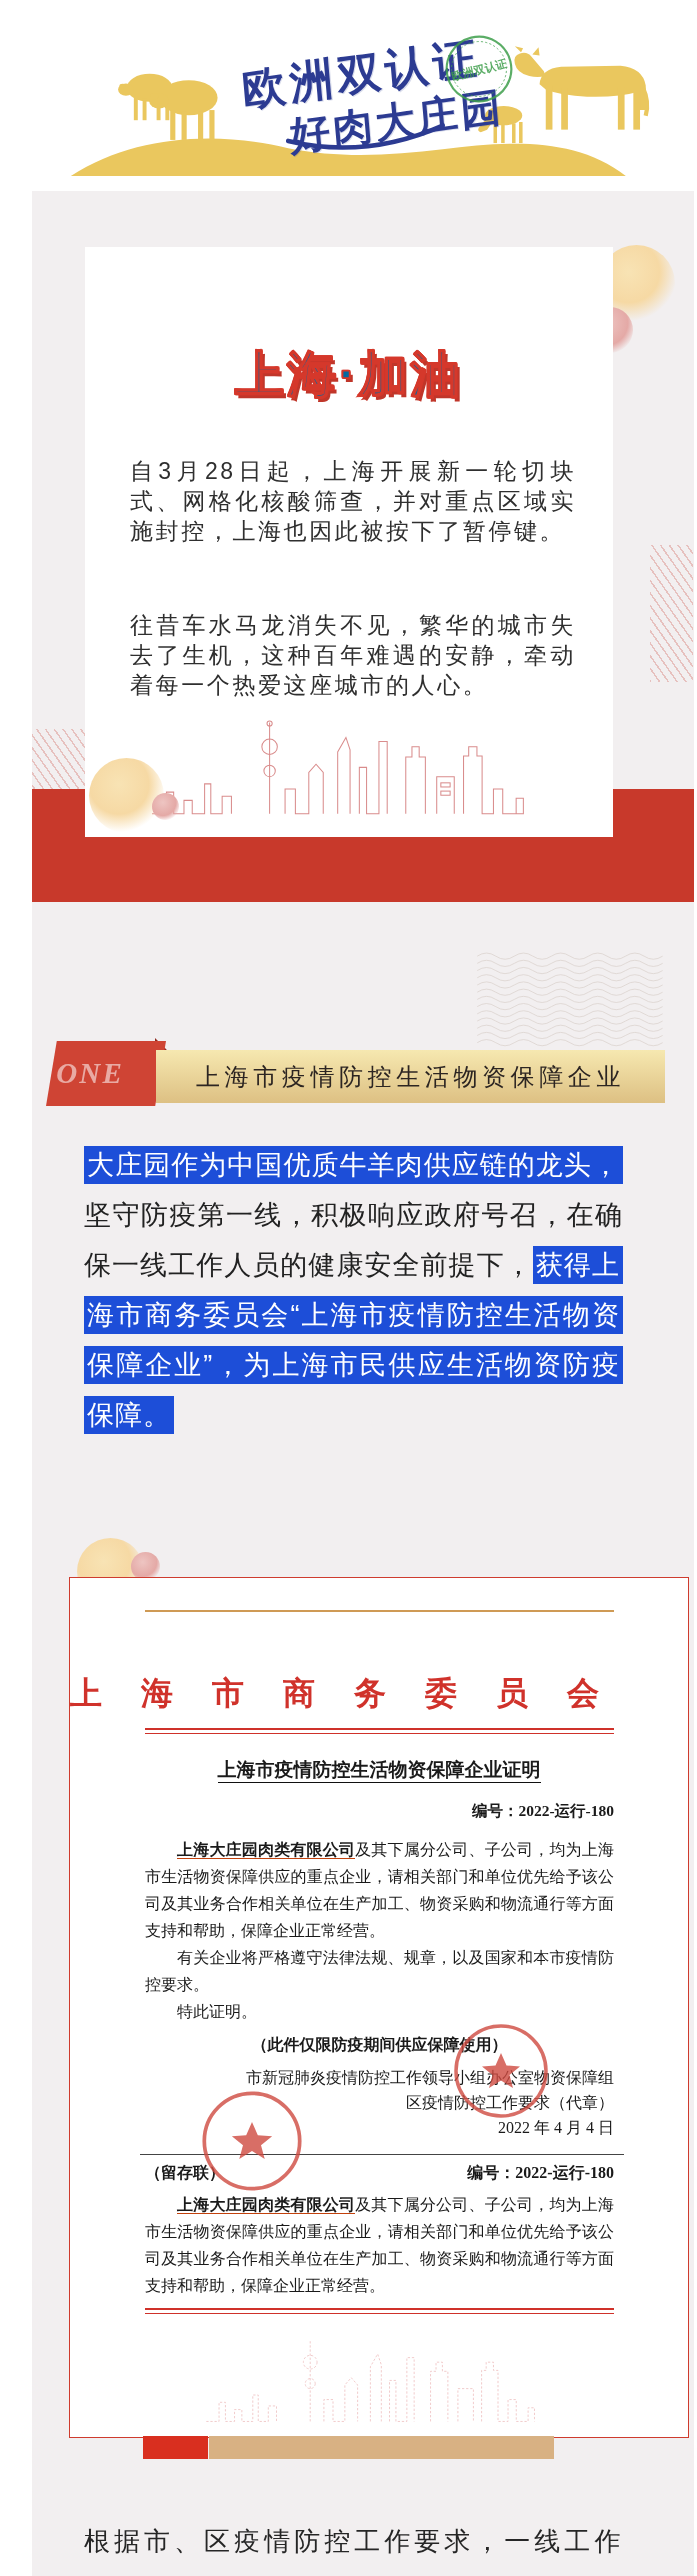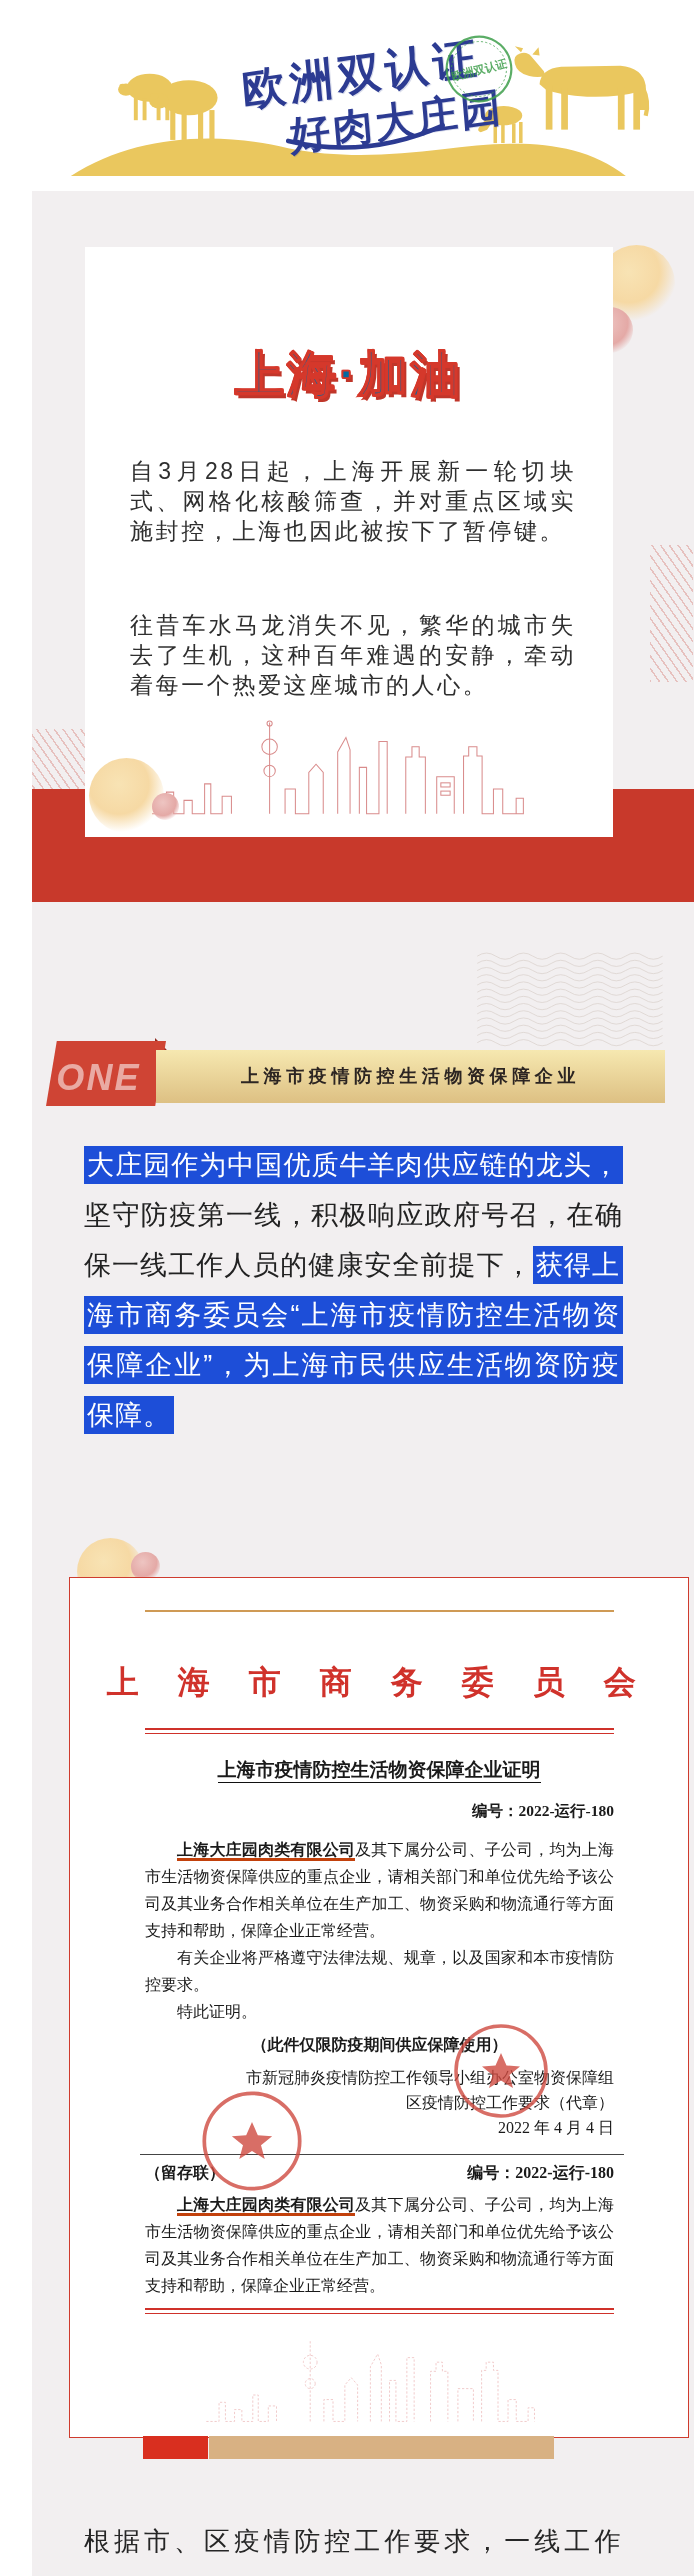--- a/index.html
+++ b/index.html
@@ -25,45 +25,45 @@
       color:#0369a1;-webkit-text-stroke:1.5px #d5382b;
       text-shadow:1px 0 #d5382b,-1px 0 #d5382b,0 1px #d5382b,0 -1px #d5382b,1px 1px #d5382b,-1px -1px #d5382b,3.1px 3.6px 0 #c0362a;}
   .hero-p{position:absolute;left:45px;width:446px;font-size:23px;line-height:30px;letter-spacing:2.6px;color:#2f2f2f;text-align:justify;}
   
   #red-band{position:absolute;left:32px;top:789px;width:662px;height:113px;background:#c8392b;z-index:1;}
   
   #waves{position:absolute;left:477px;top:951px;z-index:1;opacity:.6;}
   
   #one-flag{position:absolute;left:46px;top:1041px;width:120px;height:65px;background:#cf4434;z-index:2;
       clip-path:polygon(9% 0,100% 0,91% 100%,0 100%);}
-  #one-flag span{position:absolute;left:10.3px;top:15.5px;font-size:36px;font-style:italic;font-weight:bold;
-      color:rgba(255,255,255,.55);letter-spacing:2.1px;}
+  #one-flag span{position:absolute;left:10.3px;top:15.5px;font-size:29px;font-style:italic;font-weight:bold;
+      color:rgba(255,255,255,.55);letter-spacing:2.1px;font-family:Liberation Serif, serif;}
   #one-fold{position:absolute;left:155px;top:1038px;width:13.4px;height:13.4px;background:#8e2a1f;z-index:2;
       clip-path:polygon(0 0,100% 100%,0 100%);}
   #gold-banner{position:absolute;left:156px;top:1050px;width:509px;height:53px;z-index:3;
       background:linear-gradient(#f6e8b0,#ddc083);text-align:center;}
-  #gold-banner div{font-size:18px;font-weight:bold;letter-spacing:4.6px;color:#2c2522;line-height:53px;}
+  #gold-banner div{font-size:24px;font-weight:normal;letter-spacing:4.6px;color:#2c2522;line-height:53px;}
   
   #intro{position:absolute;left:84px;top:1140px;width:539px;font-size:27px;line-height:50px;letter-spacing:1px;
       color:#222;font-weight:500;text-align:justify;z-index:2;}
   #intro .hl{background:#1d4ed8;color:#fff;padding:3.6px 3.1px;-webkit-box-decoration-break:clone;box-decoration-break:clone;}
   
   #cert-card{position:absolute;left:69px;top:1577px;width:618px;height:859px;background:#fff;border:1px solid #cf3b2e;
       z-index:2;font-family:"Liberation Serif","DejaVu Serif",serif;color:#1a1a1a;}
   .tan-line{position:absolute;height:1.5px;background:#cf9a55;}
-  #cert-agency{position:absolute;top:83px;width:100%;text-align:center;font-size:32px;font-weight:bold;color:#d0322b;letter-spacing:15.5px;}
+  #cert-agency{position:absolute;top:94px;width:100%;font-size:32px;font-weight:bold;color:#d0322b;letter-spacing:15.5px;}
   #cert-rule{position:absolute;top:150px;left:75px;width:469px;height:3.1px;border-top:2.1px solid #cf312a;border-bottom:0.5px solid #cf312a;}
   #cert-title{position:absolute;top:179px;width:100%;text-align:center;font-size:19px;font-weight:bold;}
   #cert-title span{border-bottom:1.5px solid #111;padding-bottom:2.1px;}
   #cert-no{position:absolute;top:223px;left:75px;width:469px;text-align:right;font-size:15.5px;font-weight:bold;}
   #cert-body{position:absolute;top:258px;left:75px;width:469px;font-size:16px;line-height:27px;text-align:justify;}
   #cert-body p{margin:0;text-indent:32px;}
   #cert-body .note{text-indent:0;text-align:center;margin-top:6.2px;font-weight:bold;}
   #cert-body .sig{text-indent:0;text-align:right;margin-top:7.2px;line-height:25px;}
-  .company{font-weight:bold;border-bottom:3px solid #c2410c;}
+  .company{font-weight:bold;border-bottom:1px solid #c2410c;}
   #cert-divider{margin:13.4px 0 0 -5.2px;border-top:1px solid #444;width:484px;}
   .copy-row{display:flex;justify-content:space-between;font-weight:bold;margin-top:4.1px;}
   .copy-row span{text-indent:0;}
   #cert-rule2{margin-top:9.3px;border-top:2.1px solid #cf312a;border-bottom:0.5px solid #cf312a;height:2.6px;}
   .stamp-red{position:absolute;opacity:.8;}
   
   .ribbon-red{position:absolute;background:#d92f1f;z-index:3;}
   .ribbon-tan{position:absolute;background:#d8b183;z-index:3;}
   
   #measures{position:absolute;left:84px;top:2510px;width:539px;font-size:26px;line-height:62px;letter-spacing:2.6px;

